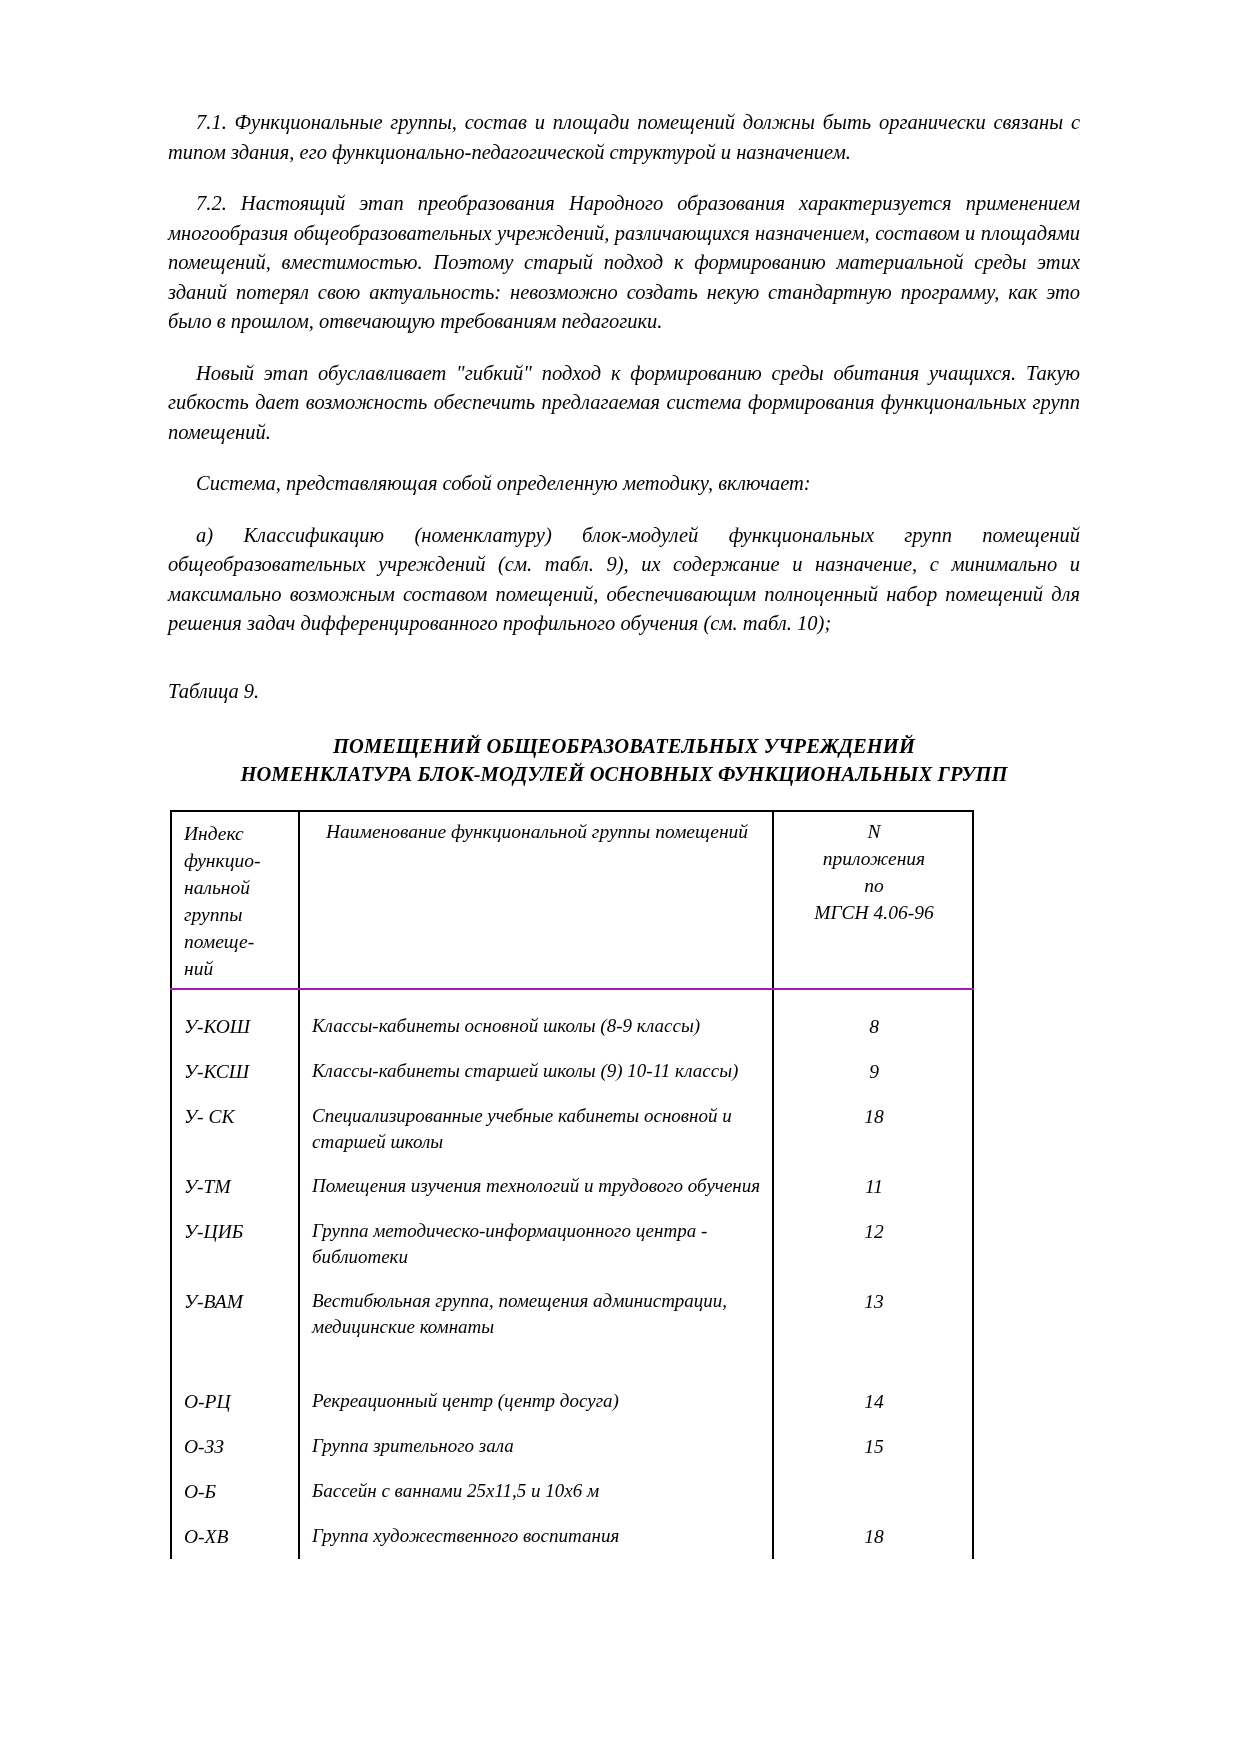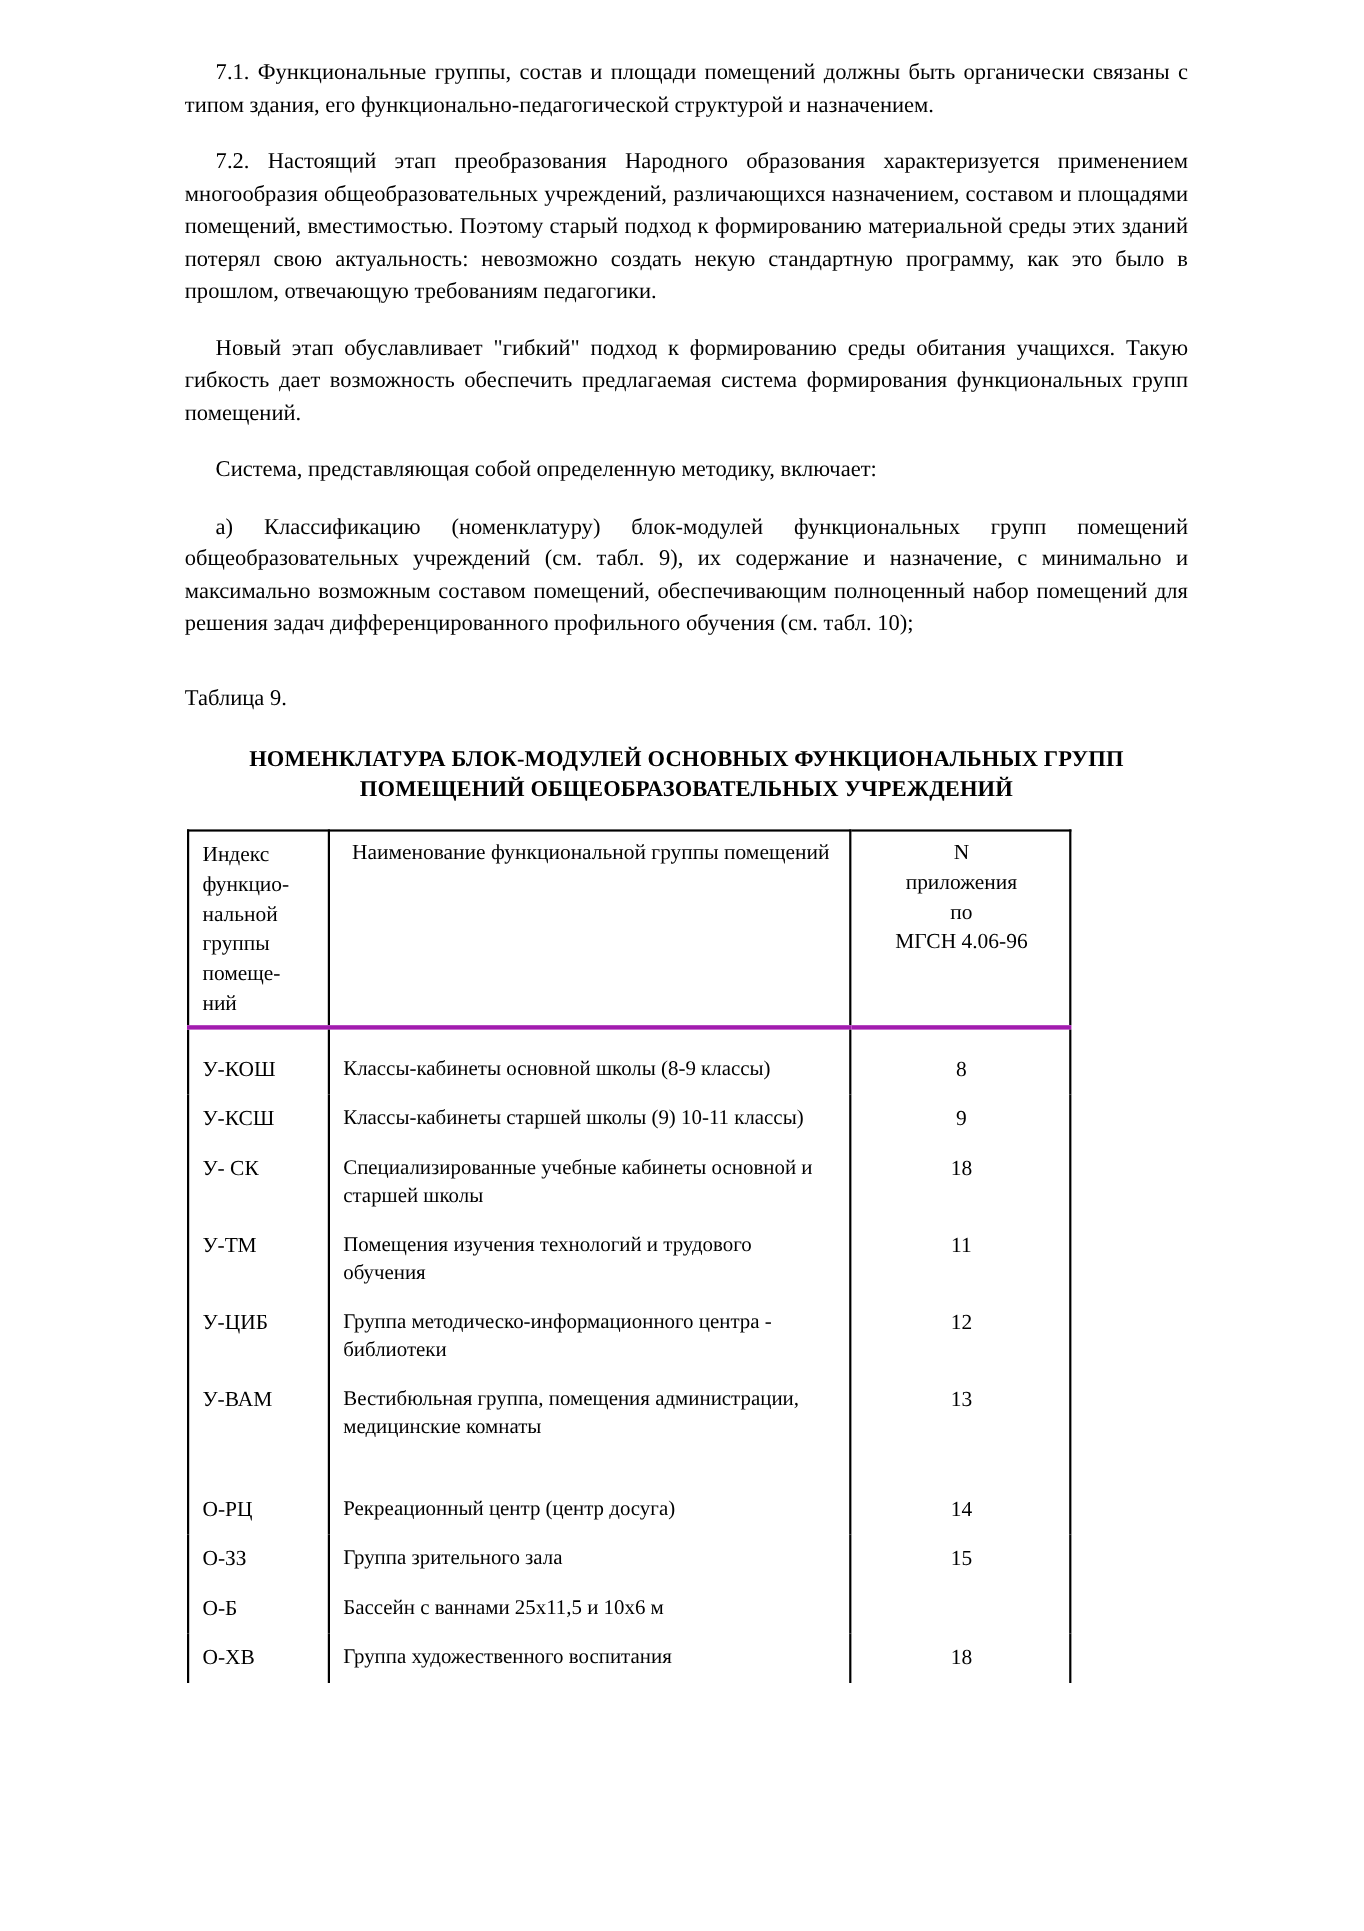--- a/index.html
+++ b/index.html
@@ -14,21 +14,22 @@
     color: #000000;
     position: relative;
     overflow: hidden;
   }
   .page {
     position: absolute;
     left: 0; top: 0;
     width: 1240px;
     height: 1466px;
     box-sizing: border-box;
-    padding: 52px 160px 0 168px;
+    padding: 108px 160px 0 168px;
+    font-style: italic;
   }
   p.body-text {
     margin: 0 0 22px 0;
     font-size: 20.5px;
     line-height: 29.5px;
     text-align: justify;
     text-indent: 28px;
     -webkit-hyphens: none;
     hyphens: none;
   }
@@ -60,21 +61,21 @@
   table.nomen td {
     border-left: 2px solid #000;
     border-right: 2px solid #000;
     vertical-align: top;
     font-size: 19.5px;
     line-height: 27px;
     padding: 6px 10px 6px 12px;
   }
   table.nomen tr.head-row td {
     border-top: 2px solid #000;
-    border-bottom: 4px solid #a21caf;
+    border-bottom: 2px solid #a21caf;
     height: 140px;
     border-radius: 14px;
   }
   table.nomen tr.head-row td.c1 { padding-top: 8px; }
   table.nomen tr.spacer-row td {
     height: 14px;
     padding: 0;
   }
   td.c1 { width: 104px; }
   td.c2 { width: 450px; }
@@ -98,22 +99,22 @@
 
   <p class="body-text">7.1. Функциональные группы, состав и площади помещений должны быть органически связаны с типом здания, его функционально-педагогической структурой и назначением.</p>
   <p class="body-text">7.2. Настоящий этап преобразования Народного образования характеризуется применением многообразия общеобразовательных учреждений, различающихся назначением, составом и площадями помещений, вместимостью. Поэтому старый подход к формированию материальной среды этих зданий потерял свою актуальность: невозможно создать некую стандартную программу, как это было в прошлом, отвечающую требованиям педагогики.</p>
   <p class="body-text">Новый этап обуславливает "гибкий" подход к формированию среды обитания учащихся. Такую гибкость дает возможность обеспечить предлагаемая система формирования функциональных групп помещений.</p>
   <p class="body-text">Система, представляющая собой определенную методику, включает:</p>
   <p class="body-text">а) Классификацию (номенклатуру) блок-модулей функциональных групп помещений общеобразовательных учреждений (см. табл. 9), их содержание и назначение, с минимально и максимально возможным составом помещений, обеспечивающим полноценный набор помещений для решения задач дифференцированного профильного обучения (см. табл. 10);</p>
 
   <div class="table-caption">Таблица 9.</div>
 
   <div class="table-title">
+    <div>ПОМЕЩЕНИЙ ОБЩЕОБРАЗОВАТЕЛЬНЫХ УЧРЕЖДЕНИЙ</div>
     <div>НОМЕНКЛАТУРА БЛОК-МОДУЛЕЙ ОСНОВНЫХ ФУНКЦИОНАЛЬНЫХ ГРУПП</div>
-    <div>ПОМЕЩЕНИЙ ОБЩЕОБРАЗОВАТЕЛЬНЫХ УЧРЕЖДЕНИЙ</div>
   </div>
 
   <table class="nomen">
     <tbody>
       <tr class="head-row">
         <td class="c1 hdr-index">Индекс
 функцио-
 нальной
 группы
 помеще-

